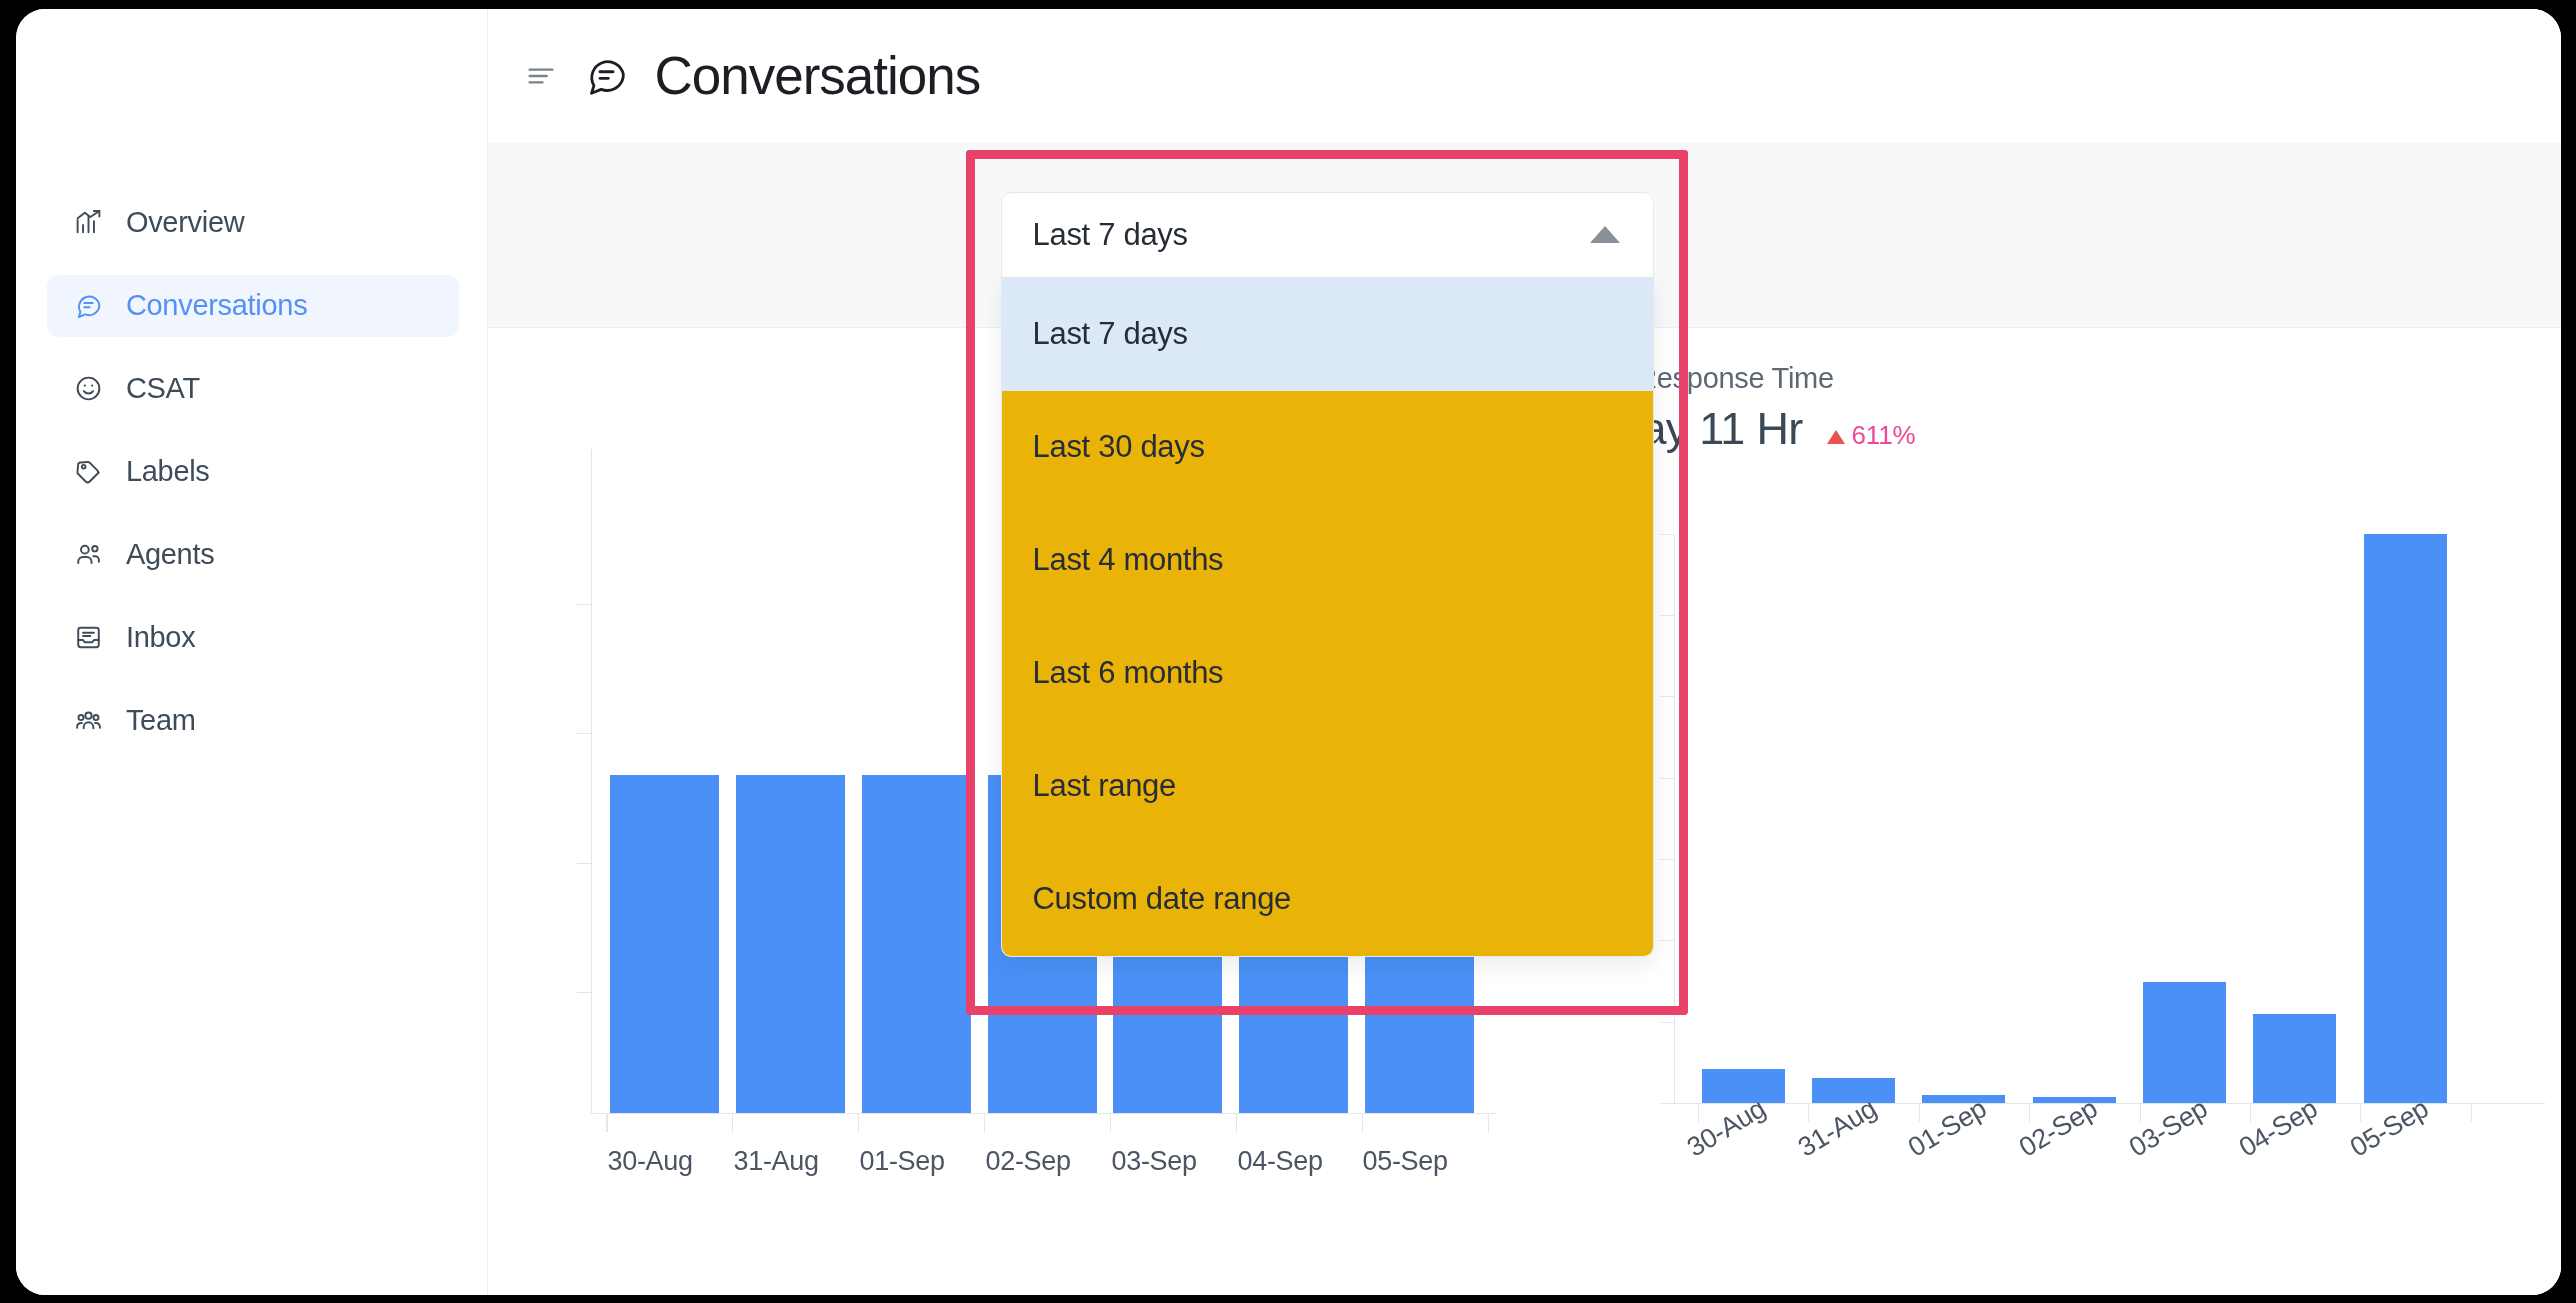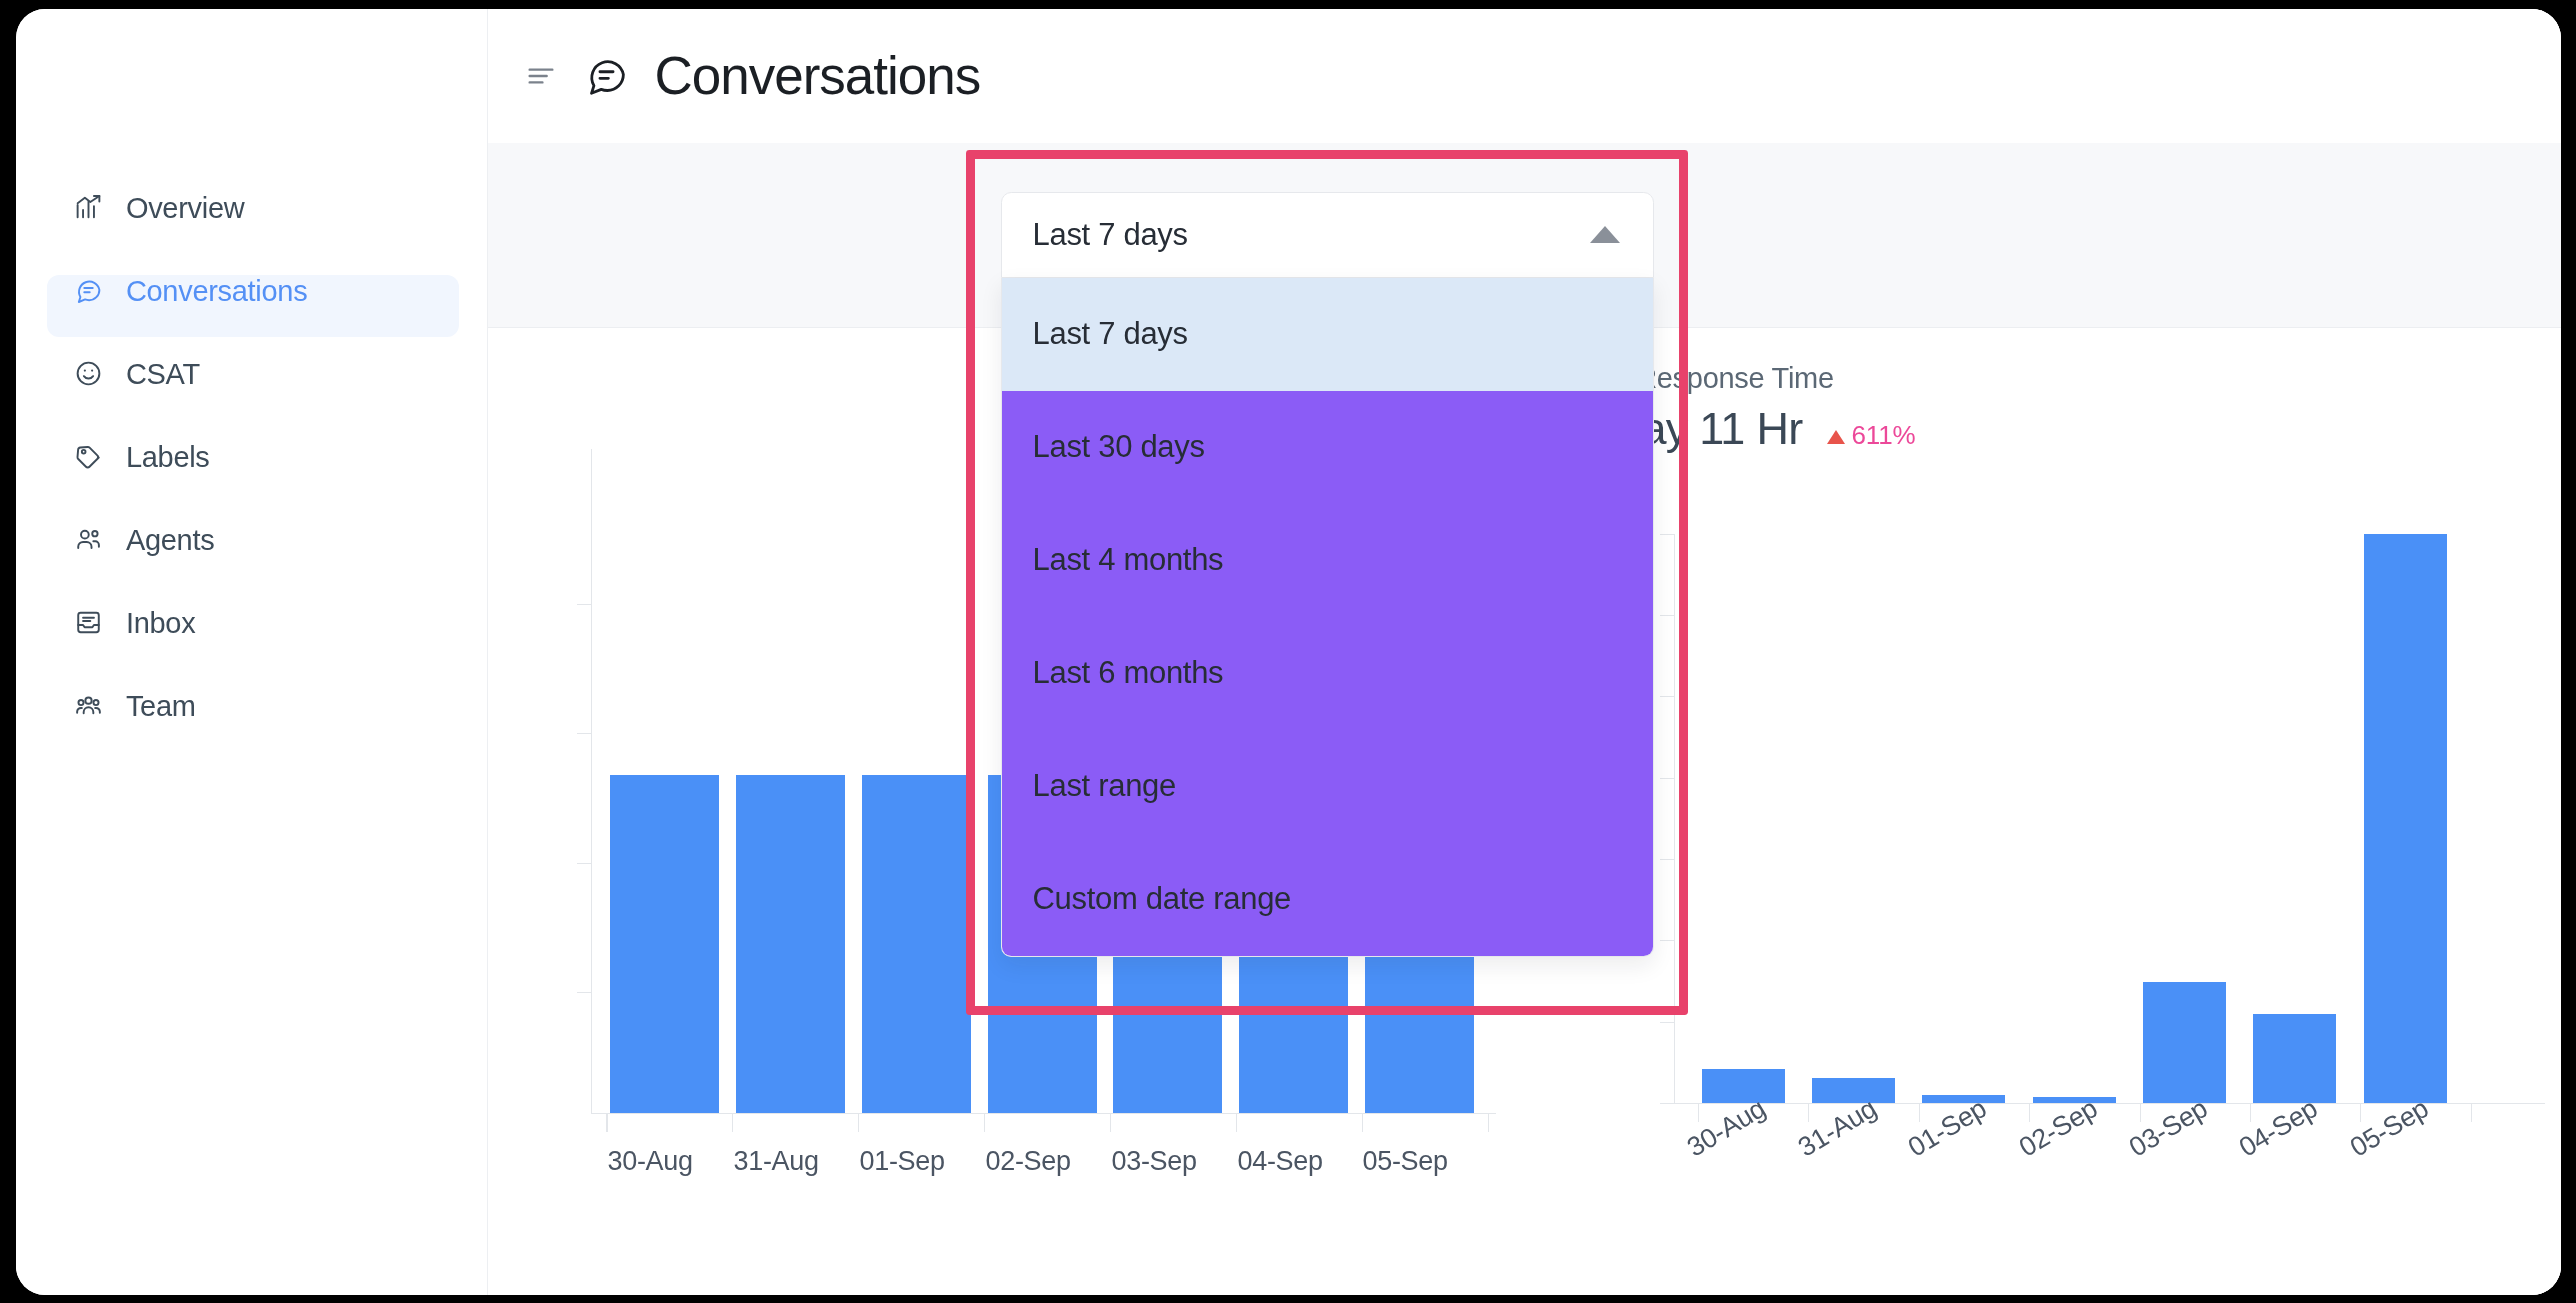--- a/index.html
+++ b/index.html
@@ -50,21 +50,21 @@
     margin-top: 10.3px;
   }
 
   #nav-list {
     position: absolute;
     left: 31px; top: 183px;
     width: 412px;
   }
   .nav-item {
     display: flex;
-    align-items: flex-start;
+    align-items: center;
     height: 62px;
     padding-left: 26px;
     border-radius: 12px;
     margin-bottom: 21px;
     cursor: pointer;
     gap: 22.4px;
   }
   .nav-item.active { background: #f1f6fe; }
   .nav-icon {
     width: 31px; height: 31px;
@@ -243,21 +243,21 @@
   }
   .dd-option {
     height: 113px;
     display: flex;
     align-items: center;
     padding-left: 31px;
     font-size: 31px;
     color: #272d36;
     letter-spacing: -0.3px;
     cursor: pointer;
-    background: #8b5cf6;
+    background: #eab308;
   }
   .dd-option.selected { background: #dbe8f7; }
 
   
   #annotation-box {
     position: absolute;
     left: 478px; top: 141px;
     width: 722px; height: 865px;
     border: 9.5px solid #e8426b;
     border-radius: 3.4px;

